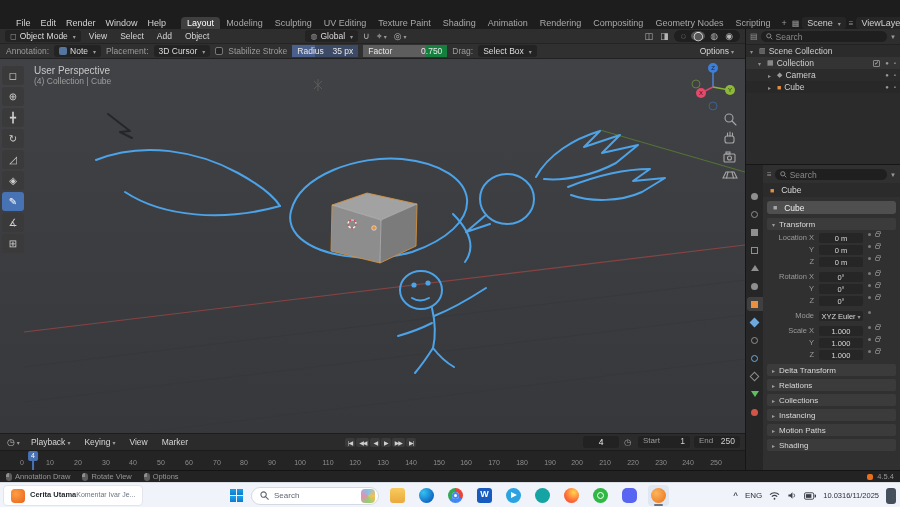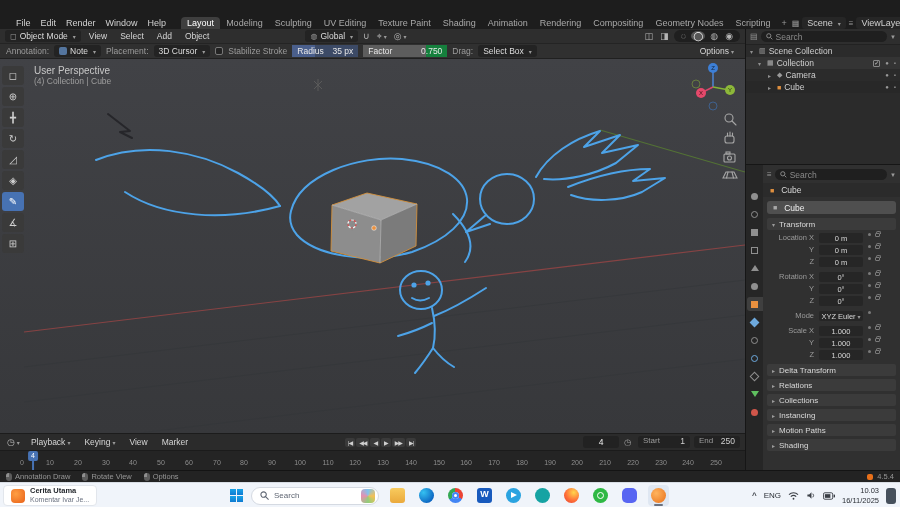--- a/index.html
+++ b/index.html
@@ -107,21 +107,21 @@
 #statusbar{position:absolute;left:0;top:470px;width:900px;height:12px;background:#232323;border-top:1px solid #141414;display:flex;align-items:center;gap:12px;padding:0 6px;font-size:7.5px;color:#979797}
 .hint{display:flex;align-items:center;gap:3px}
 .mouse{width:6px;height:8px;background:#5c5c5c;border-radius:3px;position:relative}
 .mouse::before{content:"";position:absolute;left:0;top:0;width:3px;height:4px;background:#8f8f8f;border-radius:3px 0 0 0}
 #sbright{margin-left:auto;display:flex;align-items:center;gap:4px}
 .minicube{width:6px;height:6px;border-radius:2px;background:#e8701a}
 
 #taskbar{position:absolute;left:0;top:482px;width:900px;height:25px;background:#f0f4fa;border-top:1px solid #d8dde4;color:#222}
 #toast{position:absolute;left:3px;top:2px;height:21px;display:flex;align-items:center;gap:5px;background:#ffffff;border:1px solid #e2e6ec;border-radius:4px;padding:0 7px}
 .ticon{width:14px;height:14px;border-radius:4px;background:radial-gradient(circle at 35% 35%,#ff9f43,#e8611a)}
-.ttxt{display:flex;flex-direction:column;line-height:1.15}
+.ttxt{display:flex;flex-direction:row;line-height:1.15}
 .ttitle{font-size:7.5px;font-weight:bold;color:#1f2328}
 .tbody{font-size:7px;color:#6b7280}
 #tbcenter{position:absolute;left:230px;top:0;height:25px;display:flex;align-items:center;gap:8px}
 .start{width:13px;height:13px;background-image:linear-gradient(#17a3e8,#0f7ad1),linear-gradient(#17a3e8,#0f7ad1),linear-gradient(#17a3e8,#0f7ad1),linear-gradient(#17a3e8,#0f7ad1);background-size:6px 6px;background-position:0 0,7px 0,0 7px,7px 7px;background-repeat:no-repeat}
 .spill{height:18px;width:128px;background:#fff;border:1px solid #d5dae2;border-radius:10px;display:flex;align-items:center;padding:0 3px 0 8px;gap:5px;color:#5f6673;font-size:8px}
 .spimg{margin-left:auto;width:14px;height:14px;border-radius:4px;background:conic-gradient(#7ec3f0,#f6c054,#8fce7a,#e78fb0,#7ec3f0)}
 .app{width:21px;height:21px;display:flex;align-items:center;justify-content:center;border-radius:4px;position:relative}
 .app.active{background:#dfe7f2}
 .app.active::after{content:"";position:absolute;bottom:0px;left:6px;width:9px;height:2px;border-radius:2px;background:#6b7280}
 .ai{width:15px;height:15px;border-radius:3px}
@@ -134,21 +134,21 @@
 .tg{border-radius:50%;background:#2aa3e0;position:relative}
 .tg::after{content:"";position:absolute;left:5px;top:4px;border-left:6px solid #fff;border-top:3.5px solid transparent;border-bottom:3.5px solid transparent}
 .camapp{border-radius:50%;background:#16a3a3}
 .ff{border-radius:50%;background:radial-gradient(circle at 65% 30%,#ffd54d,#ff7139 55%,#e23c2f)}
 .wa{border-radius:50%;background:#2fb844;position:relative}
 .wa::after{content:"";position:absolute;left:4px;top:4px;width:5px;height:5px;border:1.5px solid #fff;border-radius:50%}
 .dc{background:#5865f2;border-radius:5px}
 .blapp{border-radius:50%;background:radial-gradient(circle at 35% 35%,#ffb45e,#e8701a)}
 #tray{position:absolute;right:4px;top:0;height:25px;display:flex;align-items:center;gap:7px;font-size:8px;color:#2b2f36}
 .chev{font-weight:bold;color:#3b3f46}
-.clock{display:flex;flex-direction:column;align-items:flex-end;font-size:7.5px;line-height:1.25;color:#2b2f36}
+.clock{display:flex;align-items:flex-end;font-size:7.5px;line-height:1.25;color:#2b2f36}
 .nbadge{width:10px;height:16px;background:#46505c;border-radius:3px}
 .traysvg{display:block}
 </style>
 </head>
 <body>
 
 <div id="app">
 
 
   <div id="menubar">

